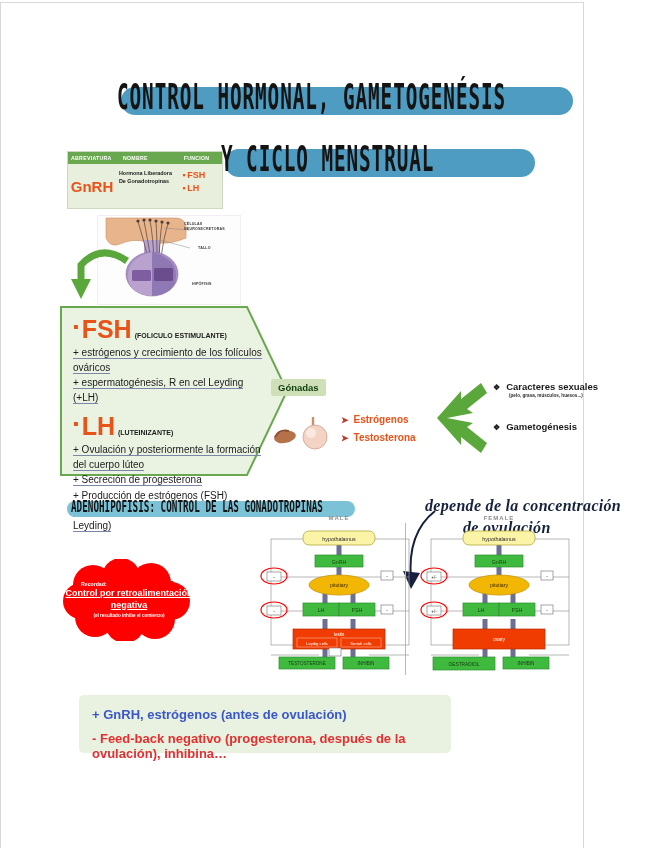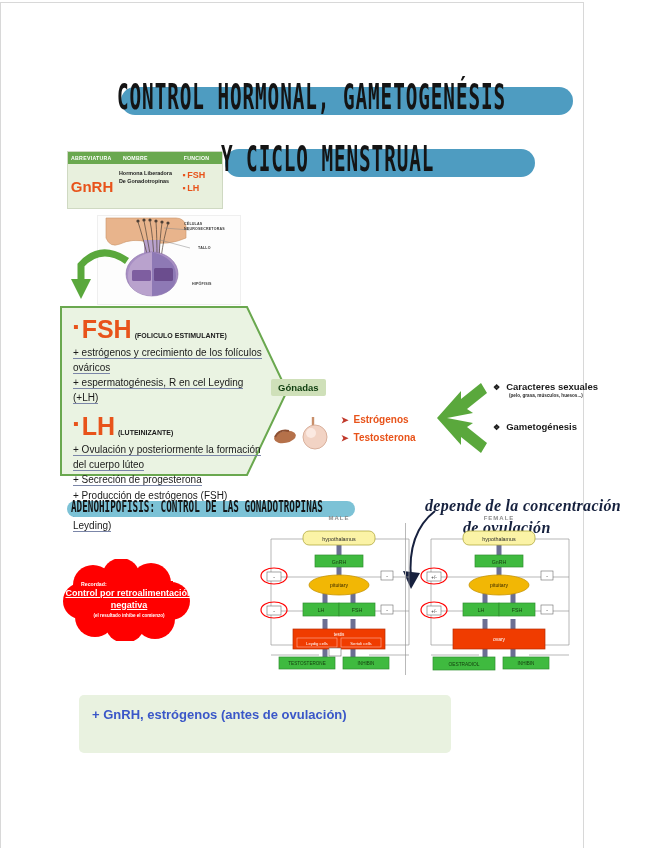--- a/index.html
+++ b/index.html
@@ -422,15 +422,16 @@
       <text x="15" y="64" font-size="4.6" text-anchor="middle" fill="#333">+/-</text>
       <ellipse cx="15" cy="61" rx="13" ry="8" fill="none" stroke="#ff0000" stroke-width="1.2"></ellipse>
       <rect x="8" y="91" width="14" height="9" fill="#fff" stroke="#6b6b6b" stroke-width="0.6"></rect>
       <text x="15" y="98" font-size="4.6" text-anchor="middle" fill="#333">+/-</text>
       <ellipse cx="15" cy="95" rx="13" ry="8" fill="none" stroke="#ff0000" stroke-width="1.2"></ellipse>
     </svg>
   </div>
 
   <div class="botbox">
     <div class="botline bl-1">+ GnRH, estrógenos (antes de ovulación)</div>
+    <div class="botline bl-2">- Feed-back negativo (progesterona, después de la ovulación), inhibina…</div>
   </div>
 
 </div>
 
 </body></html>

